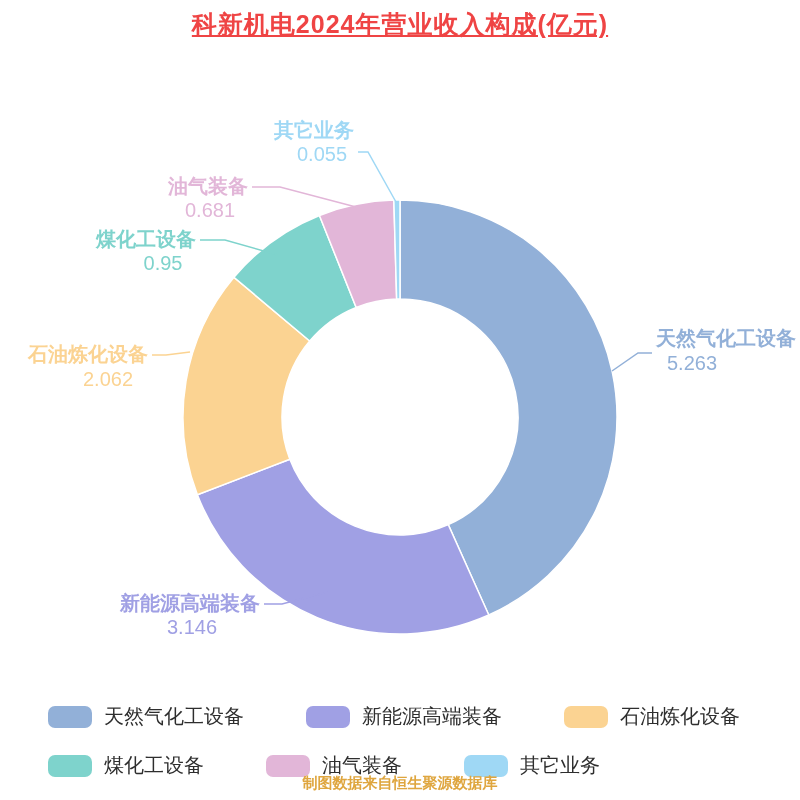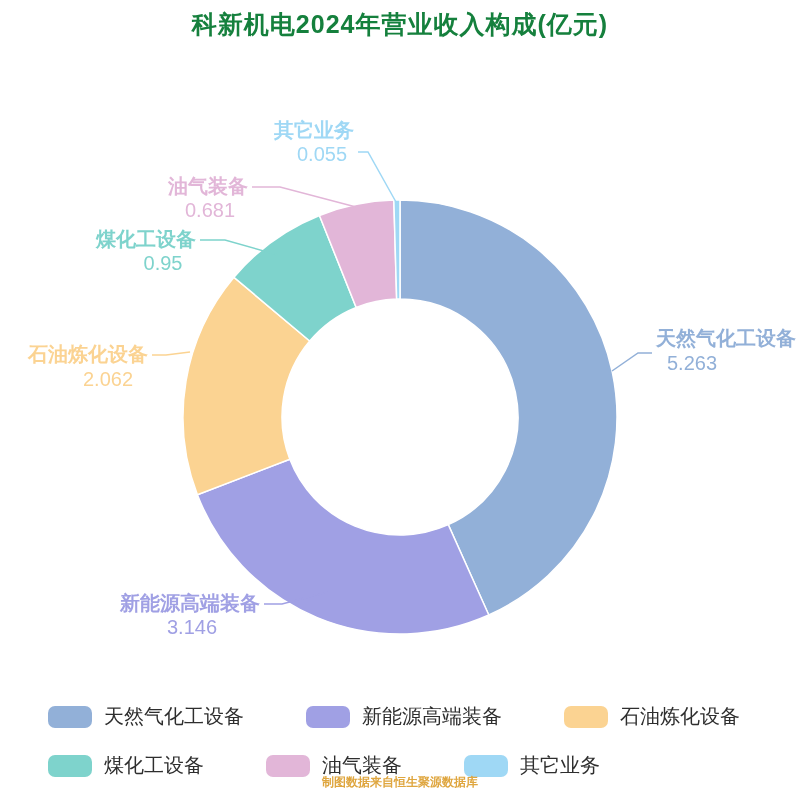--- a/index.html
+++ b/index.html
@@ -7,21 +7,21 @@
   .page{position:relative;width:800px;height:800px;background:#fff;}
   .chart-title{position:absolute;top:8px;left:0;width:800px;text-align:center;
     font-size:25px;font-weight:bold;letter-spacing:1px;}
   #pie-svg{position:absolute;top:0;left:0;}
   .legend{position:absolute;top:692px;left:0;width:800px;}
   .legend-row{display:flex;align-items:center;padding-left:48px;height:49px;gap:62px;}
   .legend-item{display:flex;align-items:center;cursor:pointer;}
   .swatch{display:inline-block;width:44px;height:22px;border-radius:7px;flex:0 0 auto;}
   .legend-label{margin-left:12px;font-size:20px;color:#2e2e2e;white-space:nowrap;}
   .footer{position:absolute;top:774px;left:0;width:800px;text-align:center;
-    font-size:12px;font-weight:bold;}
+    font-size:15px;font-weight:bold;}
   .slice-name{font-size:20px;font-weight:bold;}
   .slice-value{font-size:20px;}
 </style>
 </head>
 <body>
 
 <div class="page">
   <svg id="pie-svg" width="800" height="676" viewBox="0 0 800 676">
       <path d="M400.00 200.00 A217 217 0 0 1 488.78 615.01 L448.28 524.67 A118 118 0 0 0 400.00 299.00 Z" fill="#92b0d8" stroke="#ffffff" stroke-width="1.5"></path>
       <path d="M488.78 615.01 A217 217 0 0 1 197.40 494.72 L289.83 459.26 A118 118 0 0 0 448.28 524.67 Z" fill="#a0a0e4" stroke="#ffffff" stroke-width="1.5"></path>
@@ -41,21 +41,21 @@
       <polyline points="278,255 225,240 200,240" fill="none" stroke="#7ed3cc" stroke-width="1.5"></polyline>
       <text x="196" y="246" text-anchor="end" fill="#7ed3cc" class="slice-name">煤化工设备</text>
       <text x="163" y="270" text-anchor="middle" fill="#7ed3cc" class="slice-value">0.95</text>
       <polyline points="356,207 280,187 252,187" fill="none" stroke="#e2b6d8" stroke-width="1.5"></polyline>
       <text x="248" y="193" text-anchor="end" fill="#e2b6d8" class="slice-name">油气装备</text>
       <text x="210" y="217" text-anchor="middle" fill="#e2b6d8" class="slice-value">0.681</text>
       <polyline points="396,202 368,152 358,152" fill="none" stroke="#9fd8f5" stroke-width="1.5"></polyline>
       <text x="354" y="137" text-anchor="end" fill="#9fd8f5" class="slice-name">其它业务</text>
       <text x="322" y="161" text-anchor="middle" fill="#9fd8f5" class="slice-value">0.055</text>
     </svg>
-  <div class="chart-title" style="color: #15803d;">科新机电2024年营业收入构成(亿元)</div>
+  <div class="chart-title" style="color: #ef4444; text-decoration: underline;">科新机电2024年营业收入构成(亿元)</div>
   <div class="legend" id="legend">
       <div class="legend-row">
         <div class="legend-item">
           <span class="swatch" style="background: rgb(146, 176, 216);"></span>
           <span class="legend-label" style="color: rgb(46, 46, 46);">天然气化工设备</span>
         </div>
         <div class="legend-item">
           <span class="swatch" style="background: rgb(160, 160, 228);"></span>
           <span class="legend-label" style="color: rgb(46, 46, 46);">新能源高端装备</span>
         </div>

